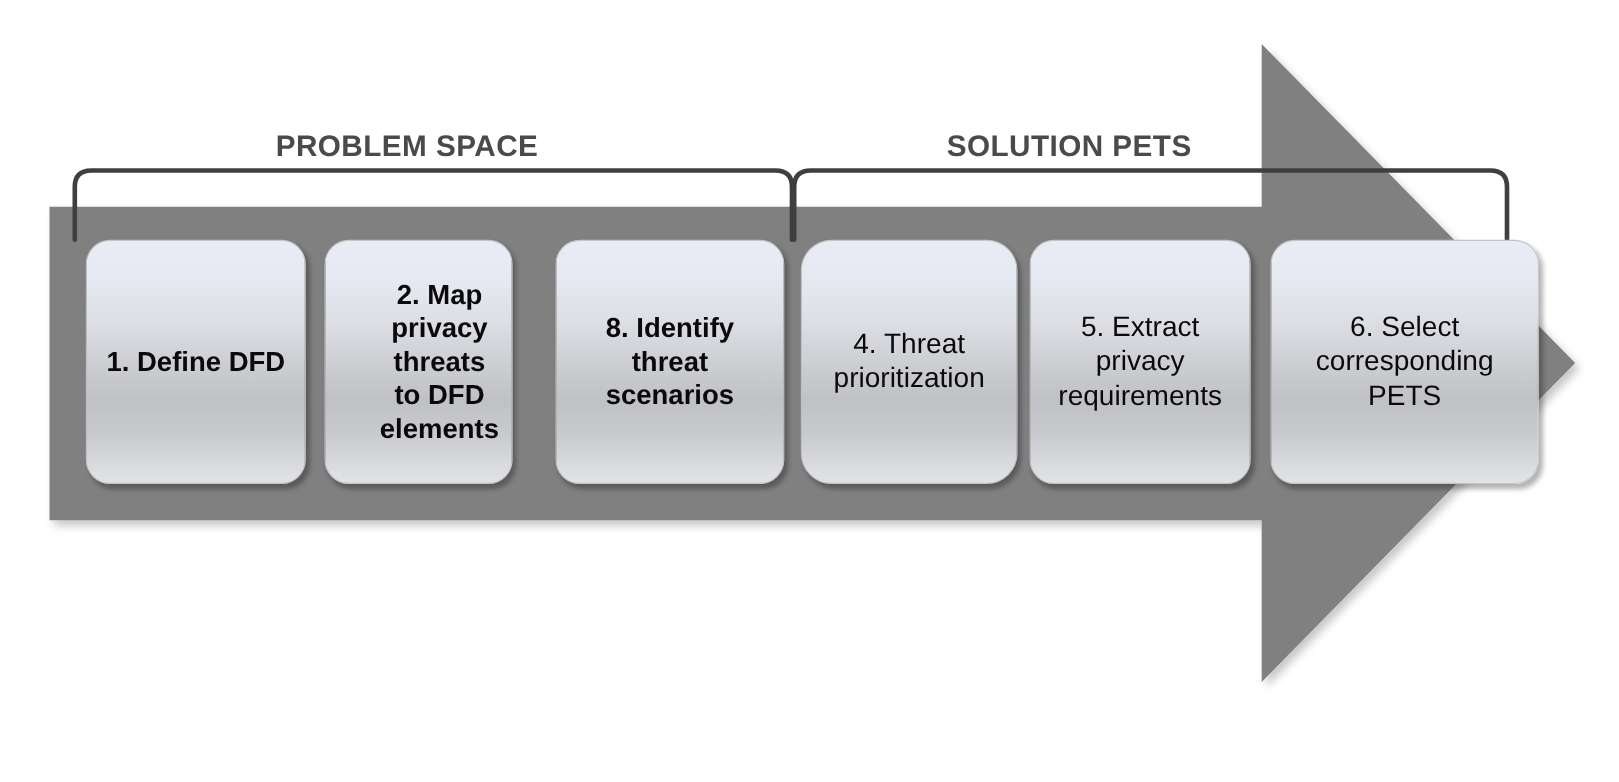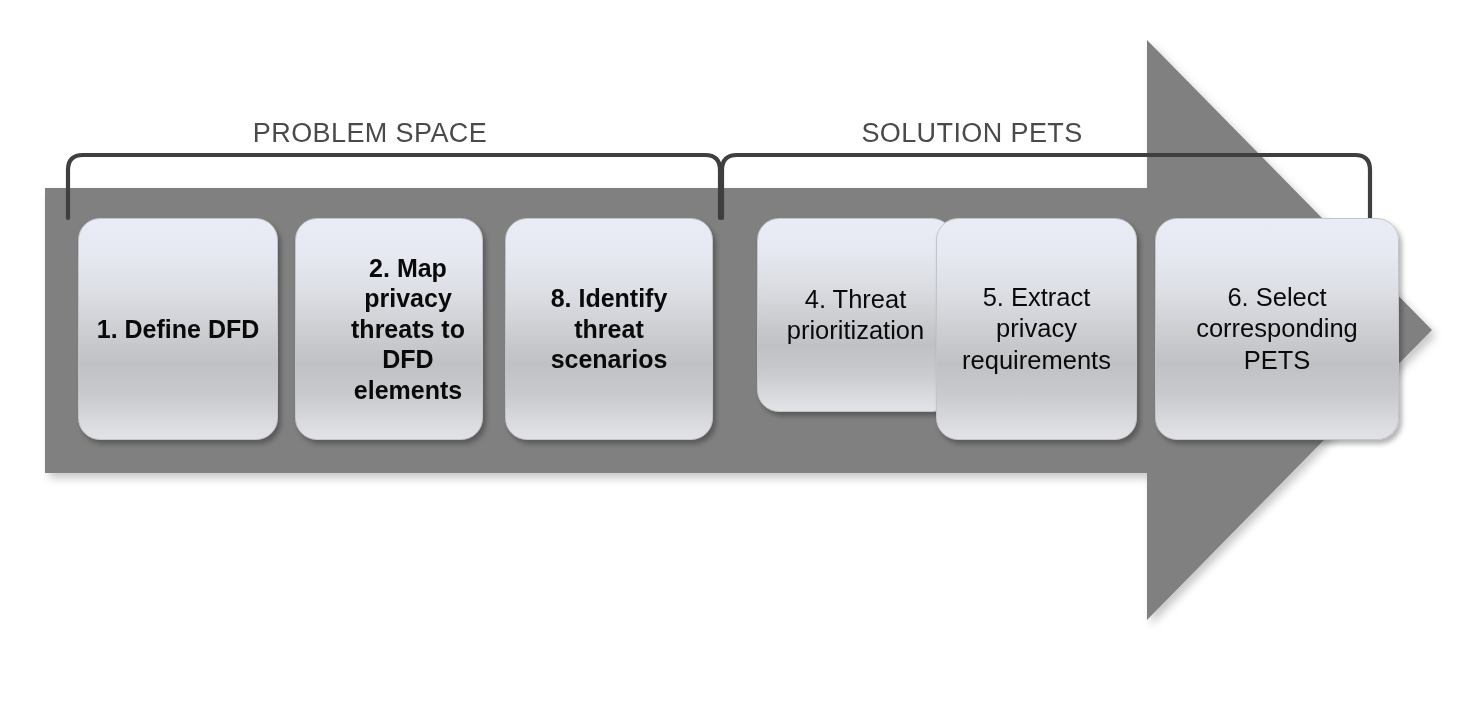--- a/index.html
+++ b/index.html
@@ -29,21 +29,21 @@
   }
 
   
   .bracket-label {
     position: absolute;
     font-size: 27px;
     letter-spacing: 0.4px;
     color: #4a4a4a;
     white-space: nowrap;
     text-align: center;
-    font-weight: 400;
+    font-weight: 700;
   }
   #label-problem-space { left: 180px; top: 118px; width: 380px; }
   #label-solution-space { left: 782px; top: 118px; width: 380px; }
 
   
   .step-box {
     position: absolute;
     box-sizing: border-box;
     border-radius: 22px;
     background: linear-gradient(to bottom,
@@ -63,23 +63,23 @@
     text-align: center;
     color: #0a0a0a;
     font-size: 25px;
     line-height: 1.22;
     padding: 6px 10px;
   }
   .step-box.bold { font-weight: 700; }
   .step-box.regular { font-weight: 400; font-size: 25.5px; }
 
   #step-1 { left: 78px;   top: 218px; width: 200px; height: 222px; }
-  #step-2 { left: 295px;  top: 218px; width: 188px; height: 222px; padding-left: 48px; }
+  #step-2 { left: 295px;  top: 218px; width: 171px; height: 222px; padding-left: 48px; }
   #step-3 { left: 505px;  top: 218px; width: 208px; height: 222px; }
-  #step-4 { left: 757px;  top: 218px; width: 197px; height: 194px; }
+  #step-4 { left: 728px;  top: 218px; width: 197px; height: 222px; border-radius: 28px; }
   #step-5 { left: 936px;  top: 218px; width: 201px; height: 222px; justify-content: flex-end; }
   #step-6 { left: 1155px; top: 218px; width: 244px; height: 222px; }
 
   .box-text { display: block; width: 100%; }
 </style>
 </head>
 <body>
 
 <div id="canvas">
 

